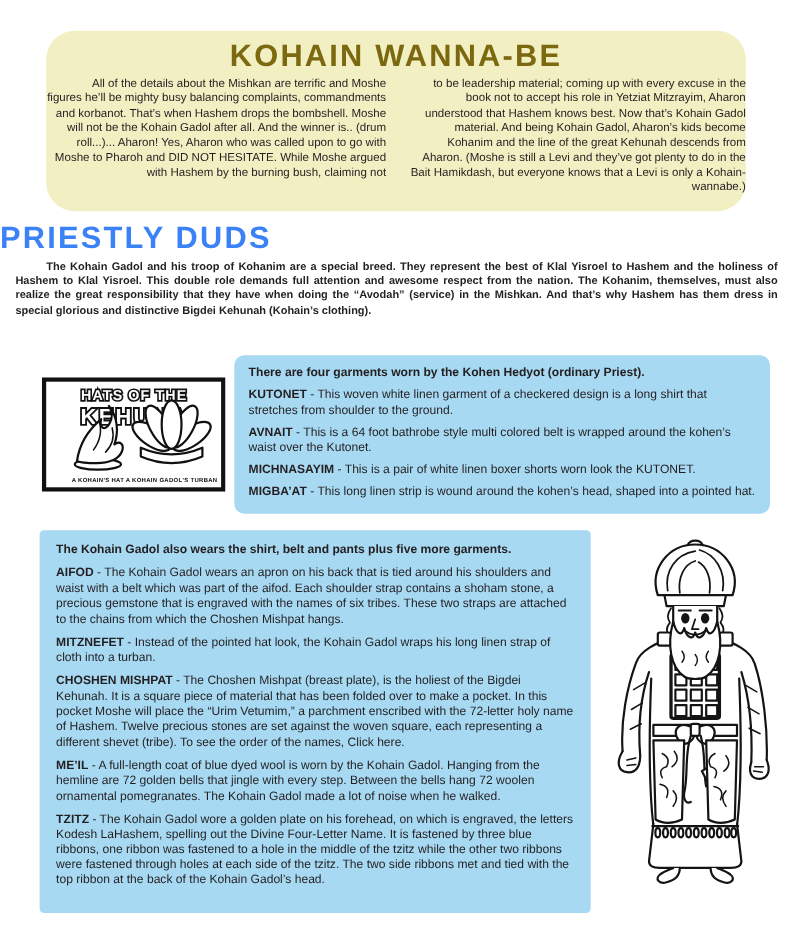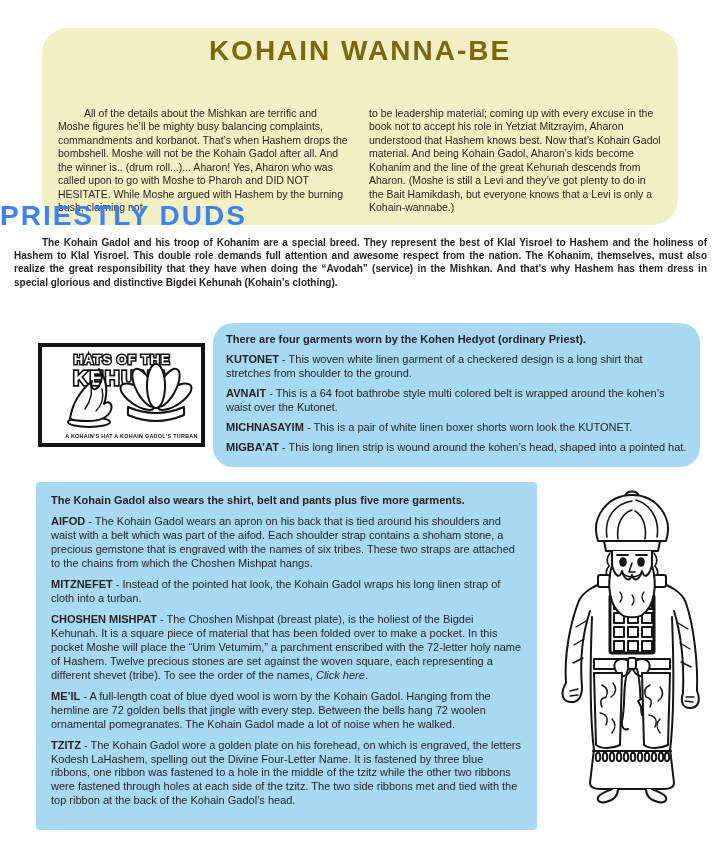--- a/index.html
+++ b/index.html
@@ -4,48 +4,48 @@
 <style>
   * { margin:0; padding:0; box-sizing:border-box; }
   html,body { background:#ffffff; }
   body {
     width:720px; height:862px; position:relative; overflow:hidden;
     font-family:"Liberation Sans", sans-serif; color:#231f20;
   }
   
   #wannabe-box {
     position:absolute; left:42px; top:28px; width:636px; min-height:164px;
-    background:#f2efc3; border-radius:26px; padding:7px 16px 10px;
+    background:#f2efc3; border-radius:26px; padding:7px 0 10px;
   }
   #wannabe-title {
     text-align:center; font-size:28px; font-weight:bold; letter-spacing:2px;
     color:#7c680f; margin-bottom:3px;
   }
   .cols { display:flex; gap:18px; }
-  .col { flex:1; font-size:10.5px; line-height:1.28; text-align:left;margin-top:37px; }
+  .col { flex:1; font-size:10.5px; line-height:1.28; text-align:right; }
   .col.indent { text-indent:26px; }
   
   #priestly-title {
     position:absolute; top:200px; left:0; width:100%; 
     font-size:28px; font-weight:bold; letter-spacing:2px; color:#3b82f6;
   }
   #intro {
     position:absolute; top:236px; left:14px; width:693px;
     font-weight:bold; font-size:10px; line-height:1.32;
     text-align:justify; text-indent:28px;
   }
   
-  .bluebox { position:absolute; background:#a7d9f3; border-radius:20px; }
+  .bluebox { position:absolute; background:#a7d9f3; border-radius:9px; }
   #box-ordinary { left:213px; top:323px; width:487px; min-height:144px; padding:10px 13px 12px; }
   #box-gadol   { left:36px;  top:482px; width:501px; min-height:348px; padding:12px 15px 14px; border-radius:4px; }
   .hdr  { font-weight:bold; font-size:11px; line-height:1.27; }
   .item { font-size:11px; line-height:1.27; margin-top:6px; }
   #box-gadol .item { margin-top:7px; }
   .item strong { font-weight:bold; }
-  .linkish { cursor:pointer;font-style:italic; }
+  .linkish { cursor:pointer; }
   
   #hats-illo  { position:absolute; left:38px;  top:343px; width:167px; height:104px; }
   #gadol-illo { position:absolute; left:552px; top:487px; width:160px; height:322px; }
   .bubble-big   { font-weight:bold; fill:#ffffff; stroke:#111111; paint-order:stroke; text-anchor:middle; }
   .tiny-label   { font-weight:bold; fill:#111111; text-anchor:middle; font-size:5.4px; letter-spacing:.3px; }
 </style>
 </head>
 <body>
 
 <section id="wannabe-box">

